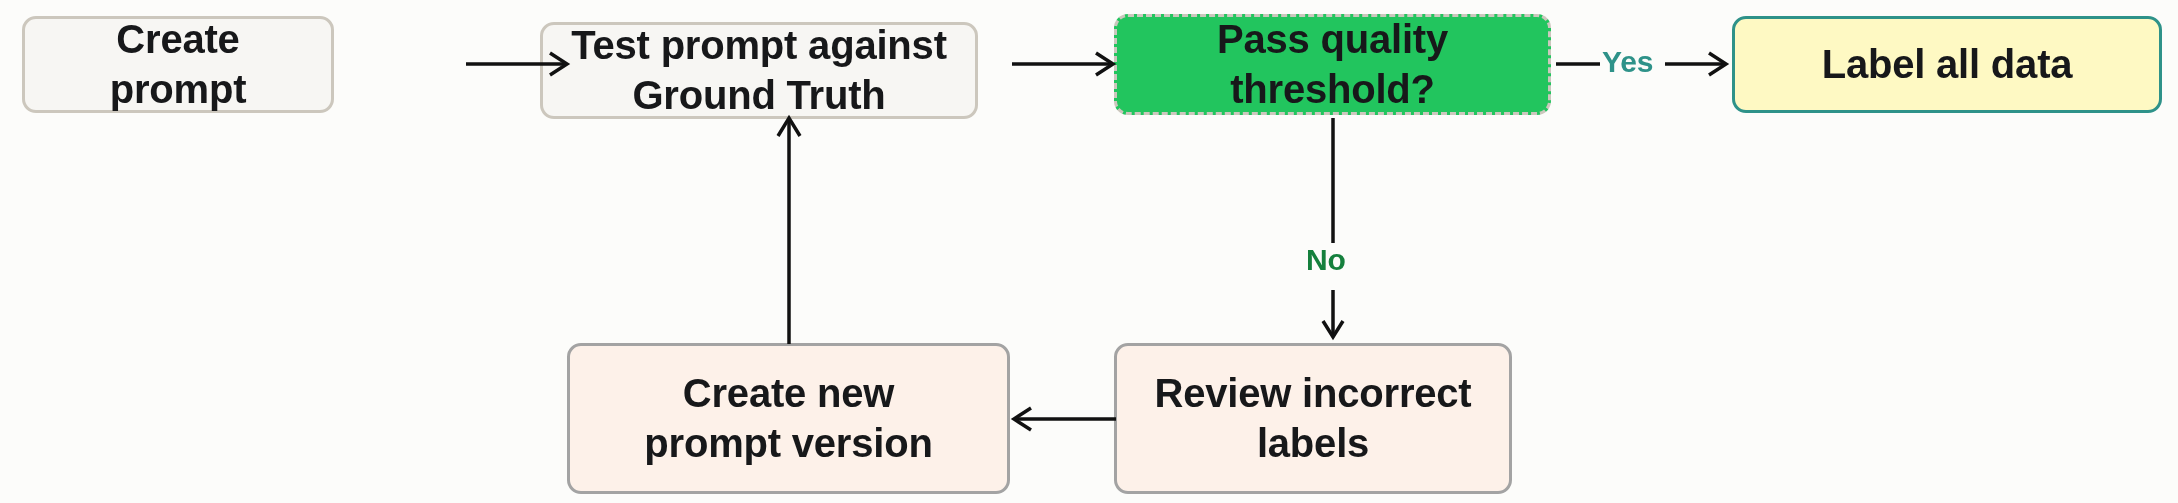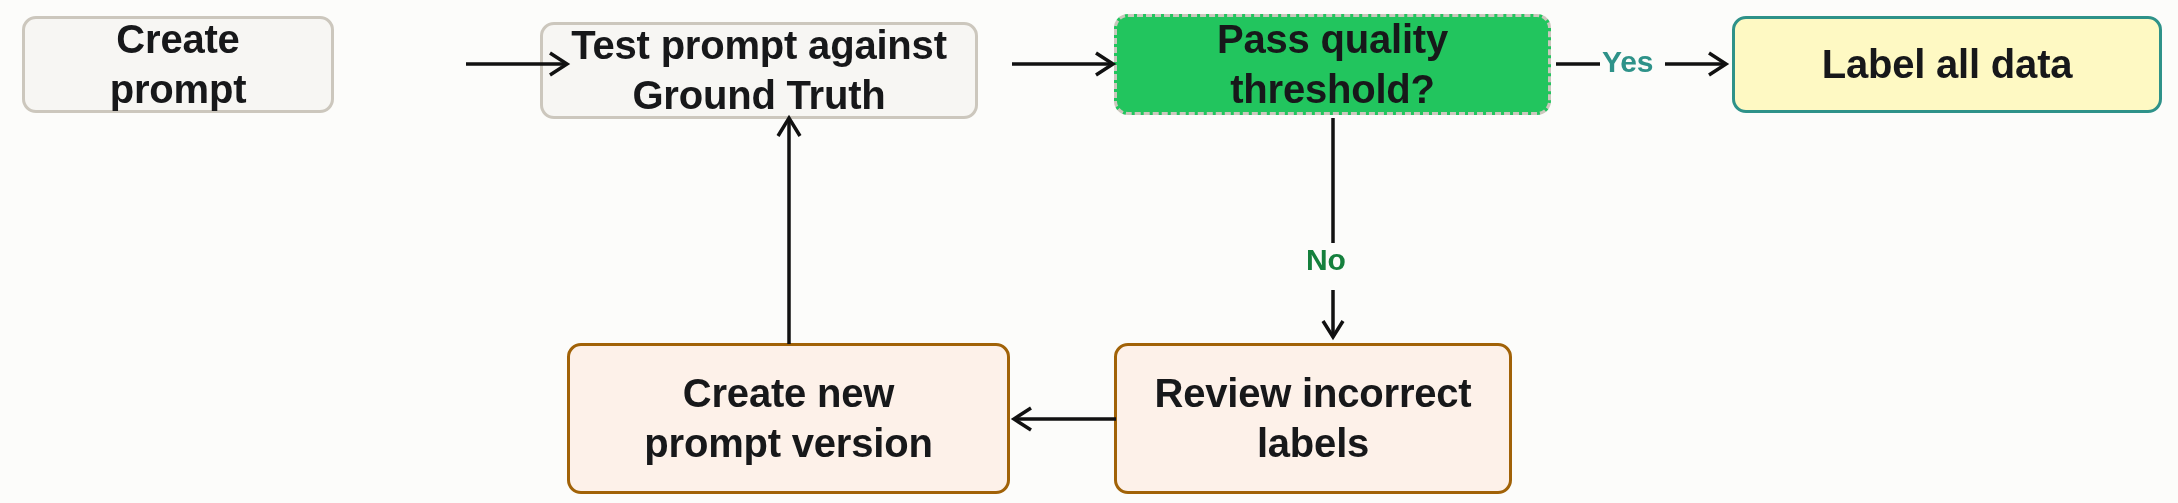--- a/index.html
+++ b/index.html
@@ -38,21 +38,21 @@
   .node.decision {
     background: #22c55e;
     border: 3px dashed #CCC7BD;
   }
   .node.success {
     background: #fef9c3;
     border: 3px solid #2E9289;
   }
   .node.warn {
     background: #FDF1E9;
-    border: 3px solid #a16207;
+    border: 3px solid #a3a3a3;
   }
 
   .edge { position: absolute; }
   .edge svg { display: block; overflow: visible; }
 
   .edge-label {
     position: absolute;
     font-size: 30px;
     font-weight: 700;
     letter-spacing: -0.2px;

